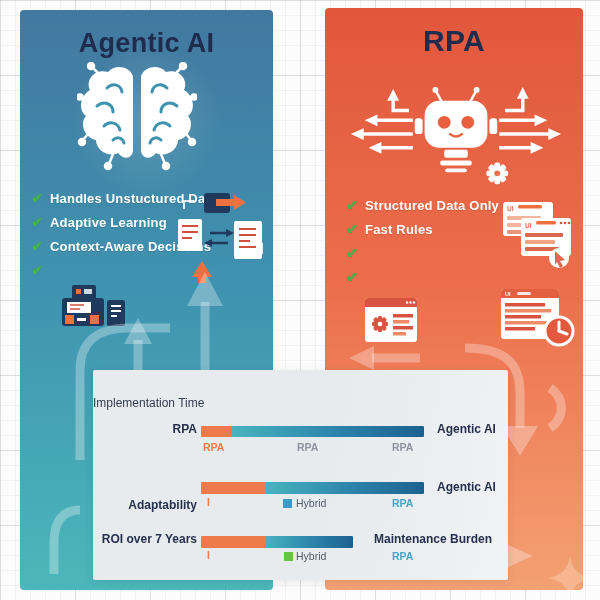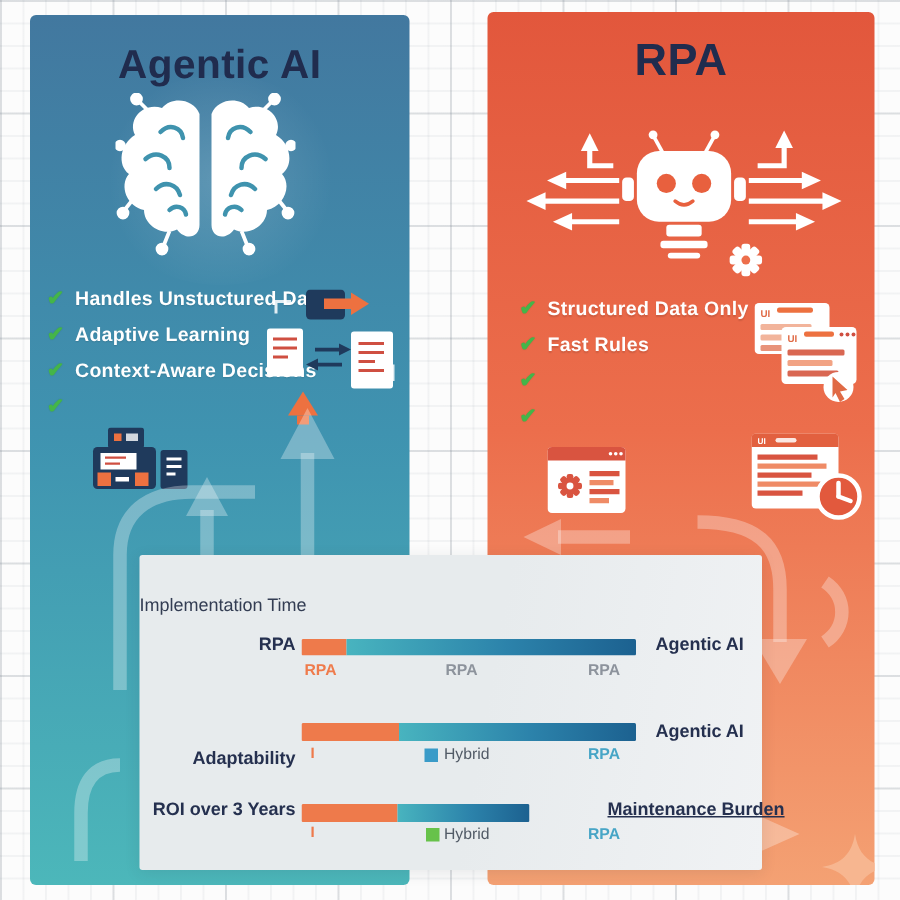--- a/index.html
+++ b/index.html
@@ -321,25 +321,25 @@
     <div class="cbar" style="top: 112px; height: 12px; width: 223px;">
       <div class="seg-orange" style="width: 65px; background: rgb(238, 122, 75);"></div>
       <div class="seg-blue"></div>
     </div>
     <div class="clabel" style="left:344px;top:110px;">Agentic AI</div>
     <span class="sub" style="left: 114px; top: 127px; font-size: 10px; color: rgb(238, 122, 75);">I</span>
     <span class="swatch" style="left: 190px; top: 129px; background: rgb(58, 155, 200);"></span>
     <span class="sub" style="left:203px;top:127px;color:#515a66;font-weight:normal;">Hybrid</span>
     <span class="sub" style="left: 299px; top: 127px; color: rgb(71, 165, 198);">RPA</span>
 
-    <div class="clabel lft" style="top:162px;">ROI over 3 Years</div>
+    <div class="clabel lft" style="top:162px;">ROI over 7 Years</div>
     <div class="cbar" style="top: 166px; height: 12px; width: 152px;">
       <div class="seg-orange" style="width: 64px; background: rgb(238, 122, 75);"></div>
       <div class="seg-blue"></div>
     </div>
-    <div class="clabel" style="left:312px;top:162px;text-decoration:underline;">Maintenance Burden</div>
+    <div class="clabel" style="left:281px;top:162px;">Maintenance Burden</div>
     <span class="sub" style="left: 114px; top: 180px; font-size: 10px; color: rgb(238, 122, 75);">I</span>
     <span class="swatch" style="left: 191px; top: 182px; background: rgb(103, 194, 74);"></span>
     <span class="sub" style="left:203px;top:180px;color:#515a66;font-weight:normal;">Hybrid</span>
     <span class="sub" style="left: 299px; top: 180px; color: rgb(71, 165, 198);">RPA</span>
   </div>
 
 </div>
 
 </body></html>

